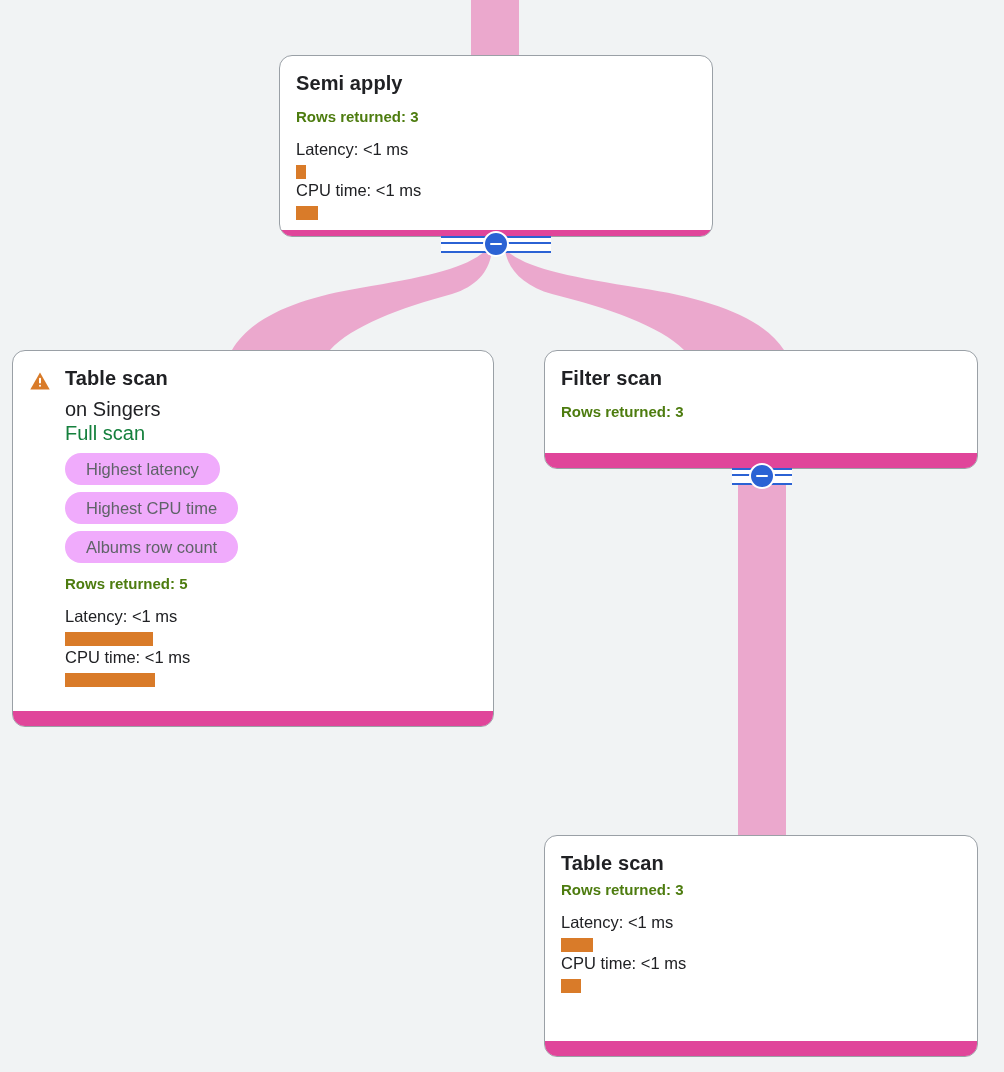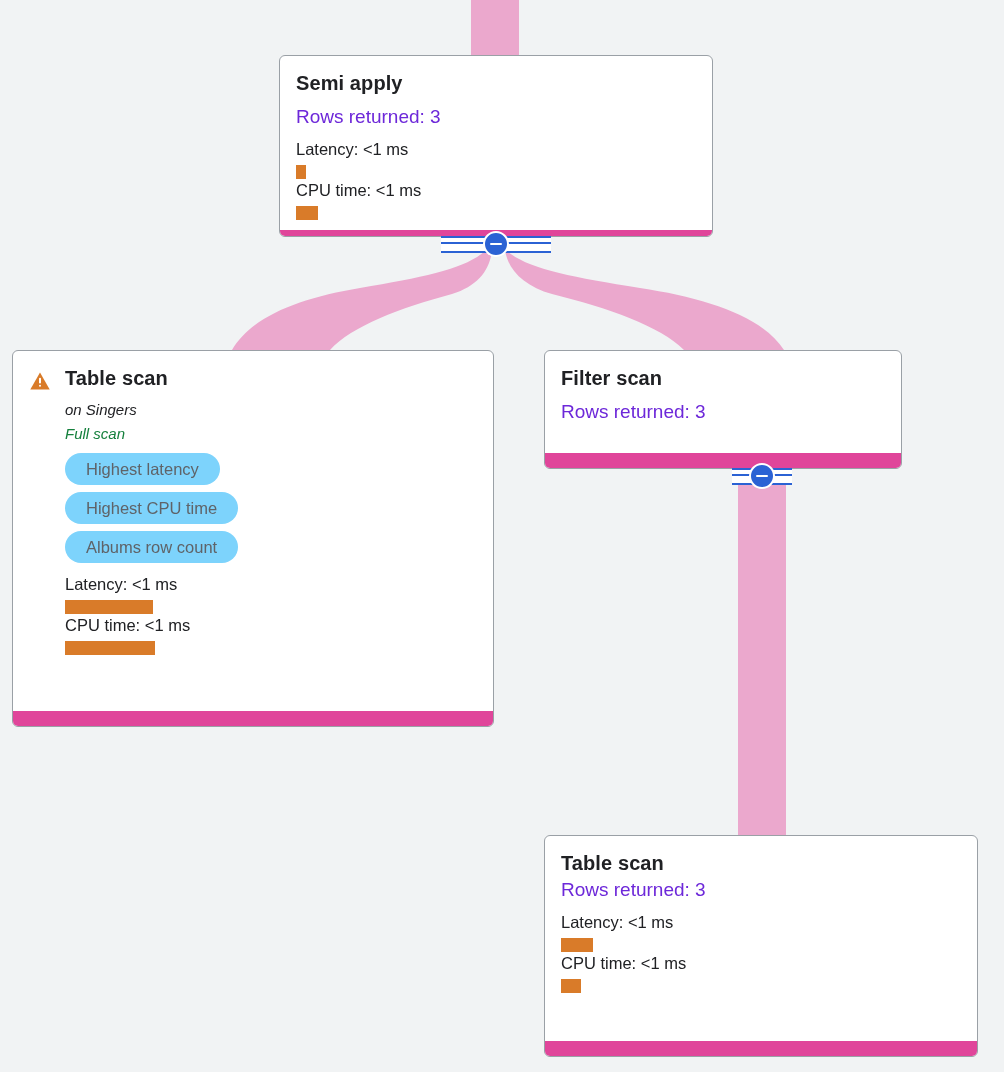--- a/index.html
+++ b/index.html
@@ -28,21 +28,21 @@
     height: 1072px;
     pointer-events: none;
   }
 
   
   .node {
     position: absolute;
     box-sizing: border-box;
     background: #ffffff;
     border: 1px solid #9aa0a6;
-    border-radius: 6px;
+    border-radius: 13px;
     overflow: hidden;
     display: flex;
     flex-direction: column;
   }
   .node-body {
     flex: 1 1 auto;
     padding: 14px 16px 10px 16px;
     position: relative;
   }
   .node-footer {
@@ -63,59 +63,59 @@
     margin-top: 5px;
   }
   .node-title {
     font-size: 20px;
     line-height: 26px;
     font-weight: 600;
     color: #202124;
     letter-spacing: .1px;
   }
   .node-sub {
-    font-size: 15px;
+    font-size: 20px;
     line-height: 23px;
     color: #202124;
     margin-top: 6px;
-    font-style: italic;
   }
   .node-sub.muted {
     color: #15803d;
     margin-top: 1px;
   }
   .node.has-icon .node-sub,
   .node.has-icon .chips,
   .node.has-icon .rows-line,
   .node.has-icon .metrics {
     margin-left: 36px;
   }
 
   .chips {
     margin-top: 8px;
     display: flex;
     flex-direction: column;
     align-items: flex-start;
     gap: 7px;
   }
   .chip {
-    background: #7dd3fc;
+    background: #f0abfc;
     color: #5f6368;
     font-size: 16.5px;
     line-height: 20px;
     border-radius: 16px;
     padding: 6px 21px;
     text-align: center;
   }
 
   .rows-line {
-    font-size: 19px;
+    font-size: 15px;
     line-height: 23px;
-    color: #6d28d9;
+    color: #4d7c0f;
     margin-top: 9px;
+    font-weight: bold;
   }
 
   .metrics {
     margin-top: 10px;
     display: flex;
     flex-direction: column;
   }
   .metric {
     display: flex;
     flex-direction: column;
@@ -239,35 +239,36 @@
         </svg>
         <div class="node-title">Table scan</div>
       </div>
       <div class="node-sub">on Singers</div>
       <div class="node-sub muted">Full scan</div>
       <div class="chips">
         <div class="chip">Highest latency</div>
         <div class="chip">Highest CPU time</div>
         <div class="chip">Albums row count</div>
       </div>
+      <div class="rows-line">Rows returned: 5</div>
       <div class="metrics">
         <div class="metric" style="width:192px;">
           <div class="metric-label">Latency: &lt;1 ms</div>
           <div class="metric-bar" style="width:88px;"></div>
         </div>
         <div class="metric">
           <div class="metric-label">CPU time: &lt;1 ms</div>
           <div class="metric-bar" style="width:90px;"></div>
         </div>
       </div>
     </div>
     <div class="node-footer"></div>
   </div>
 
-  <div class="node" id="n-filter-scan" style="left:544px; top:350px; width:358px; height:119px;">
+  <div class="node" id="n-filter-scan" style="left:544px; top:350px; width:434px; height:119px;">
     <div class="node-body">
       <div class="node-head">
         <div class="node-title">Filter scan</div>
       </div>
       <div class="rows-line">Rows returned: 3</div>
     </div>
     <div class="node-footer"></div>
   </div>
 
   <div class="collapse" style="left:762px; top:476px;">

